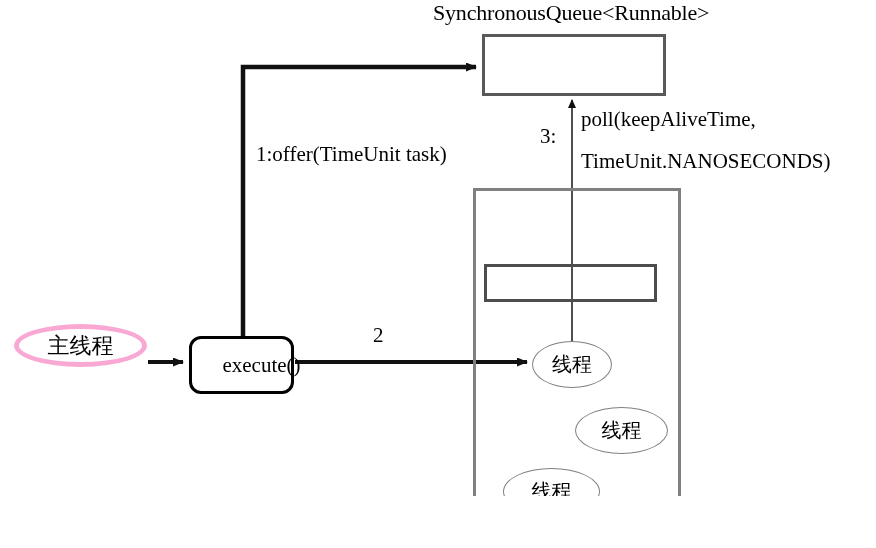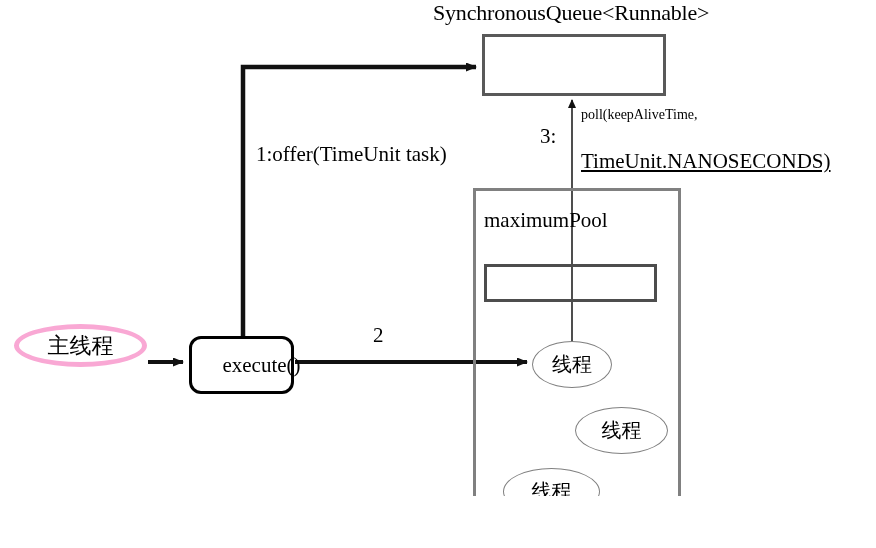--- a/index.html
+++ b/index.html
@@ -145,27 +145,26 @@
     font-size: 21px;
   }
   .label-three {
     left: 540px;
     top: 125px;
     font-size: 21px;
   }
   .label-poll-1 {
     left: 581px;
     top: 108px;
-    font-size: 14px;
+    font-size: 21px;
   }
   .label-poll-2 {
     left: 581px;
     top: 150px;
     font-size: 21px;
-    text-decoration: underline;
   }
 </style>
 </head>
 <body>
 
 <div id="canvas">
 
   <svg id="wires" viewBox="0 0 876 548" xmlns="http://www.w3.org/2000/svg">
     <defs>
       <marker id="arrow-thick" markerWidth="11" markerHeight="9" refX="10" refY="4.5" orient="auto" markerUnits="userSpaceOnUse">
@@ -183,21 +182,20 @@
     <path d="M295,362 L527,362" fill="none" stroke="#111111" stroke-width="4" marker-end="url(#arrow-thick)"></path>
 
     <path d="M572,342 L572,100" fill="none" stroke="#222222" stroke-width="1.6" marker-end="url(#arrow-thin)"></path>
   </svg>
 
   <div class="txt queue-title">SynchronousQueue&lt;Runnable&gt;</div>
 
   <div class="queue-box"></div>
 
   <div class="max-pool-box"></div>
-  <div class="txt max-pool-label">maximumPool</div>
 
   <div class="core-pool-box"></div>
 
   <div class="ellipse thread-ellipse thread-1">
     <span>线程</span>
   </div>
   <div class="ellipse thread-ellipse thread-2">
     <span>线程</span>
   </div>
   <div class="ellipse thread-ellipse thread-3">

